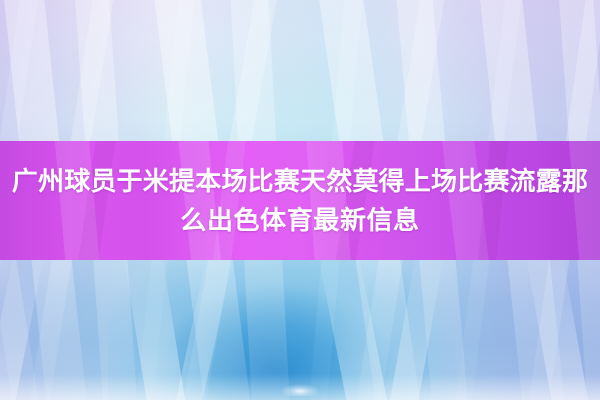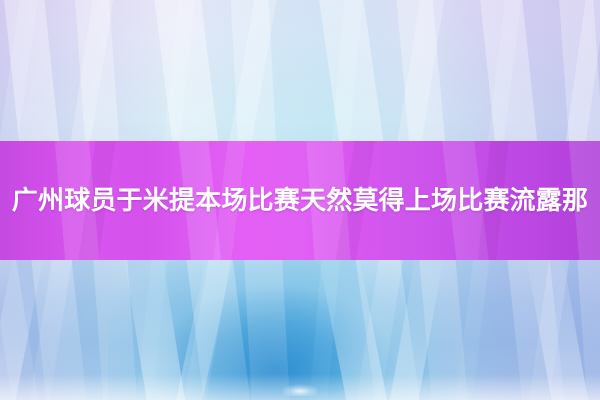--- a/index.html
+++ b/index.html
@@ -233,18 +233,19 @@
         <div class="band-ray" style="left: 59%; width: 20px; transform: rotate(9deg); background: rgba(120, 30, 160, 0.09);"></div>
         <div class="band-ray" style="left: 67%; width: 32px; transform: rotate(-7deg); background: rgba(255, 255, 255, 0.11);"></div>
         <div class="band-ray" style="left: 76%; width: 18px; transform: rotate(6deg); background: rgba(120, 30, 160, 0.1);"></div>
         <div class="band-ray" style="left: 84%; width: 34px; transform: rotate(-5deg); background: rgba(255, 255, 255, 0.12);"></div>
         <div class="band-ray" style="left: 93%; width: 22px; transform: rotate(8deg); background: rgba(120, 30, 160, 0.09);"></div>
       </div>
   </div>
 
   <div class="headline">
     <div class="headline-line line1">广州球员于米提本场比赛天然莫得上场比赛流露那</div>
+    <div class="headline-line line2">么出色体育最新信息</div>
   </div>
 
   <div class="bottom-haze"></div>
   <div class="bottom-mark"></div>
 
 </div>
 
 </body></html>

